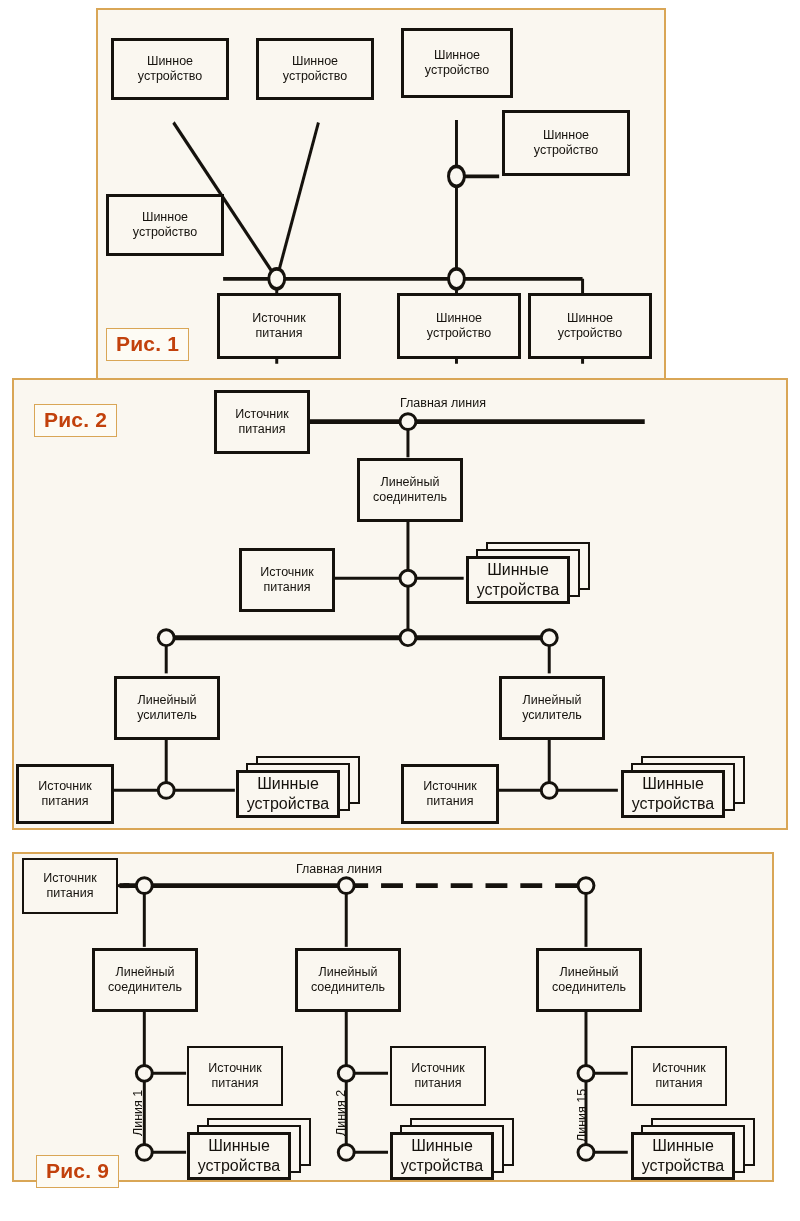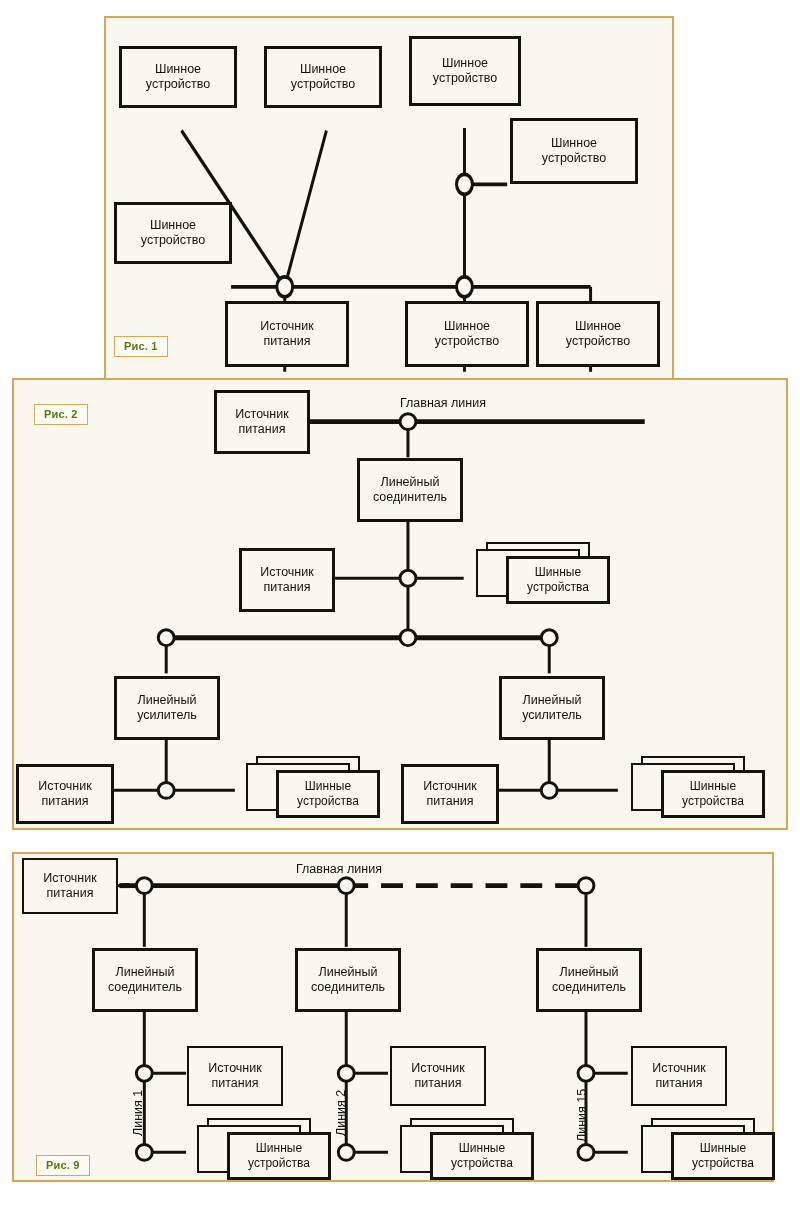--- a/index.html
+++ b/index.html
@@ -20,21 +20,21 @@
     background: #ffffff;
   }
 
   
   .panel {
     position: absolute;
     background: #faf7f0;
     border: 2px solid #d9a656;
     box-sizing: border-box;
   }
-  #panel-1 { left: 96px;  top: 16px;    width: 570px; height: 444px; margin-left: 8px; }
+  #panel-1 { left: 96px;  top: 8px;    width: 570px; height: 444px; }
   #panel-2 { left: 12px;  top: 378px;  width: 776px; height: 452px; }
   #panel-3 { left: 12px;  top: 852px;  width: 762px; height: 330px; }
 
   
   .wires {
     position: absolute;
     left: 0; top: 0;
     width: 100%; height: 100%;
     overflow: visible;
     pointer-events: none;
@@ -71,37 +71,36 @@
   }
   .stack .sheet.s1 { left: 20px; top: -14px; }
   .stack .sheet.s2 { left: 10px; top: -7px;  }
   .stack .sheet.front {
     left: 0; top: 0;
     border-width: 3px;
     display: flex;
     align-items: center;
     justify-content: center;
     text-align: center;
-    font-size: 12px;
+    font-size: 16px;
     line-height: 1.22;
     color: #15120d;
     white-space: pre-line;
-    margin-left: 40px;
   }
 
   
   .fig-label {
     position: absolute;
     background: #fdfbf4;
     border: 1.5px solid #d9a656;
     box-sizing: border-box;
     padding: 3px 9px 4px 9px;
-    font-size: 11px;
+    font-size: 21px;
     font-weight: bold;
-    color: #4d7c0f;
+    color: #c2410c;
     letter-spacing: .2px;
     z-index: 8;
   }
 
   
   .anno {
     position: absolute;
     font-size: 12.5px;
     color: #15120d;
     white-space: nowrap;

